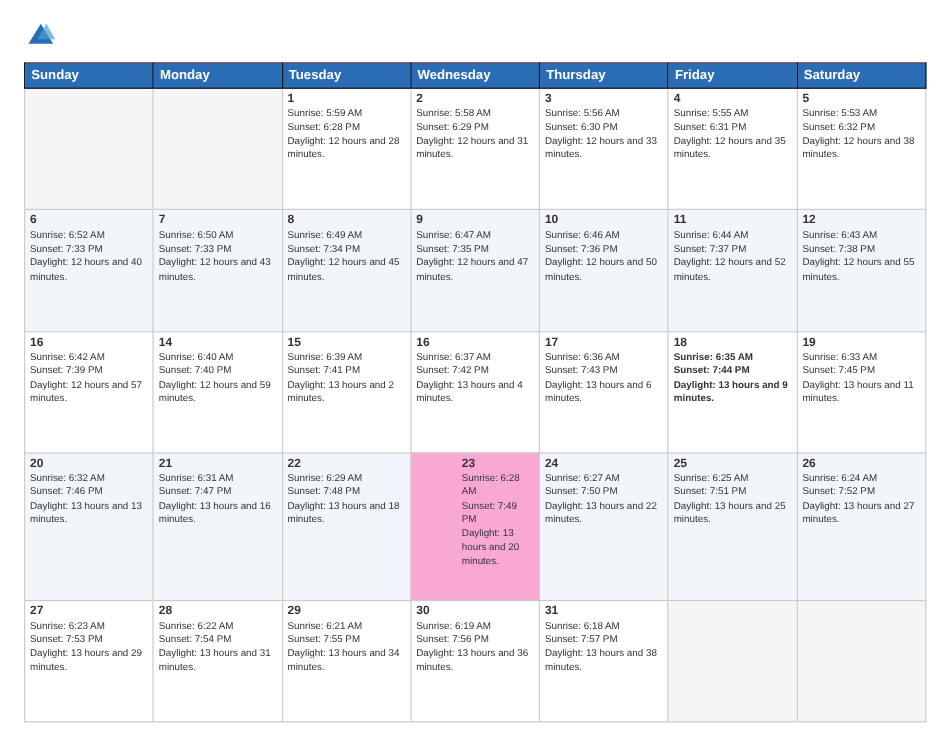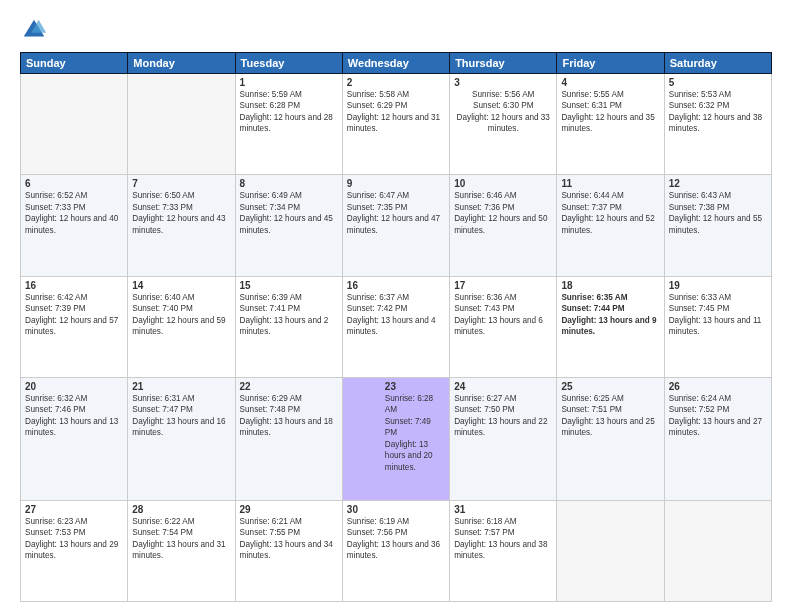--- a/index.html
+++ b/index.html
@@ -140,21 +140,21 @@
 Daylight: 12 hours and 28 minutes.</div>
           </td>
           <td style="background: rgb(255, 255, 255);">
             <span class="day-number">2</span>
             <div class="cell-info" style="white-space: pre-line;">Sunrise: 5:58 AM
 Sunset: 6:29 PM
 Daylight: 12 hours and 31 minutes.</div>
           </td>
           <td style="background: rgb(255, 255, 255);">
             <span class="day-number">3</span>
-            <div class="cell-info" style="white-space: pre-line; text-align: center;">Sunrise: 5:56 AM
+            <div class="cell-info" style="white-space: pre-line;">Sunrise: 5:56 AM
 Sunset: 6:30 PM
 Daylight: 12 hours and 33 minutes.</div>
           </td>
           <td style="background: rgb(255, 255, 255);">
             <span class="day-number">4</span>
             <div class="cell-info" style="white-space: pre-line;">Sunrise: 5:55 AM
 Sunset: 6:31 PM
 Daylight: 12 hours and 35 minutes.</div>
           </td>
           <td style="background: rgb(255, 255, 255);">
@@ -264,21 +264,21 @@
             <div class="cell-info" style="white-space: pre-line;">Sunrise: 6:31 AM
 Sunset: 7:47 PM
 Daylight: 13 hours and 16 minutes.</div>
           </td>
           <td style="background: rgb(242, 246, 251);">
             <span class="day-number">22</span>
             <div class="cell-info" style="white-space: pre-line;">Sunrise: 6:29 AM
 Sunset: 7:48 PM
 Daylight: 13 hours and 18 minutes.</div>
           </td>
-          <td style="background: #c4b5fd; padding-left: 42px;">
+          <td style="background: #f9a8d4; padding-left: 42px;">
             <span class="day-number">23</span>
             <div class="cell-info" style="white-space: pre-line;">Sunrise: 6:28 AM
 Sunset: 7:49 PM
 Daylight: 13 hours and 20 minutes.</div>
           </td>
           <td style="background: rgb(242, 246, 251);">
             <span class="day-number">24</span>
             <div class="cell-info" style="white-space: pre-line;">Sunrise: 6:27 AM
 Sunset: 7:50 PM
 Daylight: 13 hours and 22 minutes.</div>

